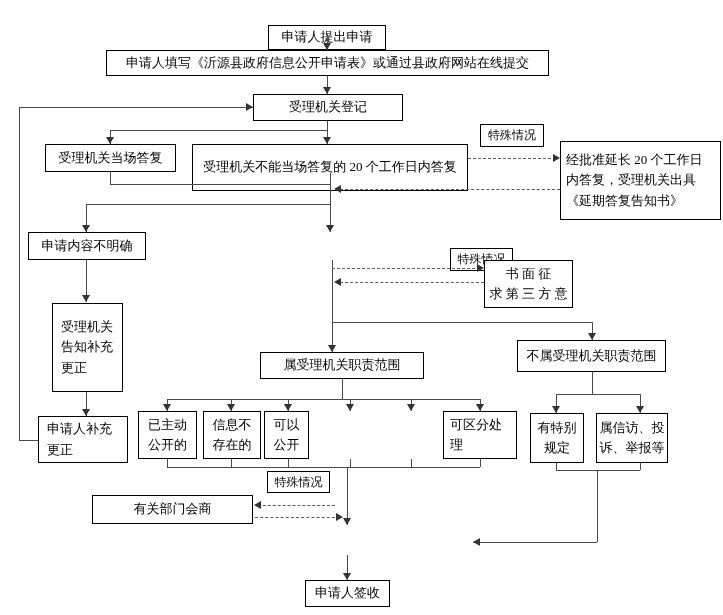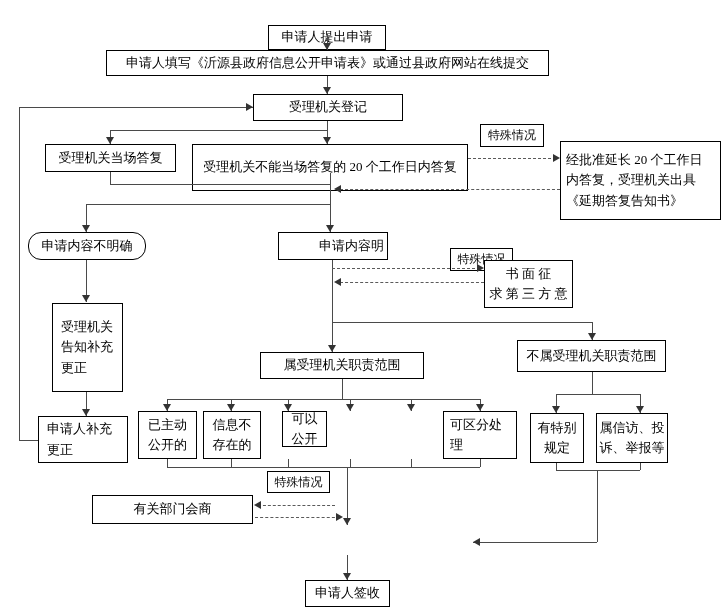--- a/index.html
+++ b/index.html
@@ -30,38 +30,37 @@
 
   <div class="box" style="left:268px;top:25px;width:118px;height:25px;">申请人提出申请</div>
   <div class="box" style="left:106px;top:50px;width:443px;height:26px;">申请人填写《沂源县政府信息公开申请表》或通过县政府网站在线提交</div>
   <div class="box" style="left:253px;top:94px;width:150px;height:27px;">受理机关登记</div>
   <div class="box" style="left:45px;top:144px;width:131px;height:28px;">受理机关当场答复</div>
   <div class="box" style="left:192px;top:144px;width:276px;height:47px;">受理机关不能当场答复的 20 个工作日内答复</div>
   <div class="box lbl" style="left:480px;top:124px;width:64px;height:23px;">特殊情况</div>
   <div class="box left" style="left:560px;top:141px;width:161px;height:79px;padding:2px 5px;">经批准延长 20 个工作日
 内答复，受理机关出具
 《延期答复告知书》</div>
-  <div class="box" style="left:28px;top:232px;width:118px;height:28px;border-radius:13px;">申请内容不明确</div>
-  <div class="box right" style="left:278px;top:232px;width:110px;height:28px;padding-right:3px;">申请内容明</div>
+  <div class="box" style="left:28px;top:232px;width:118px;height:28px;">申请内容不明确</div>
   <div class="box lbl" style="left:450px;top:248px;width:63px;height:23px;">特殊情况</div>
   <div class="box" style="left:484px;top:260px;width:89px;height:48px;">书 面 征
 求 第 三 方 意</div>
   <div class="box left" style="left:52px;top:303px;width:71px;height:89px;padding:2px 8px;">受理机关
 告知补充
 更正</div>
   <div class="box left" style="left:38px;top:416px;width:90px;height:47px;padding:2px 8px;">申请人补充
 更正</div>
   <div class="box" style="left:260px;top:352px;width:164px;height:27px;">属受理机关职责范围</div>
   <div class="box" style="left:517px;top:340px;width:149px;height:32px;">不属受理机关职责范围</div>
 
   <div class="box" style="left:138px;top:411px;width:59px;height:48px;">已主动
 公开的</div>
   <div class="box" style="left:203px;top:411px;width:58px;height:48px;">信息不
 存在的</div>
-  <div class="box" style="left:282px;top:411px;width:45px;height:36px;">可以
+  <div class="box" style="left:264px;top:411px;width:45px;height:48px;">可以
 公开</div>
   <div class="box left" style="left:443px;top:411px;width:74px;height:48px;padding:2px 6px;">可区分处
 理</div>
 
   <div class="box" style="left:530px;top:413px;width:54px;height:50px;">有特别
 规定</div>
   <div class="box" style="left:596px;top:413px;width:72px;height:50px;">属信访、投
 诉、举报等</div>
 
   <div class="box lbl" style="left:267px;top:471px;width:63px;height:22px;">特殊情况</div>

